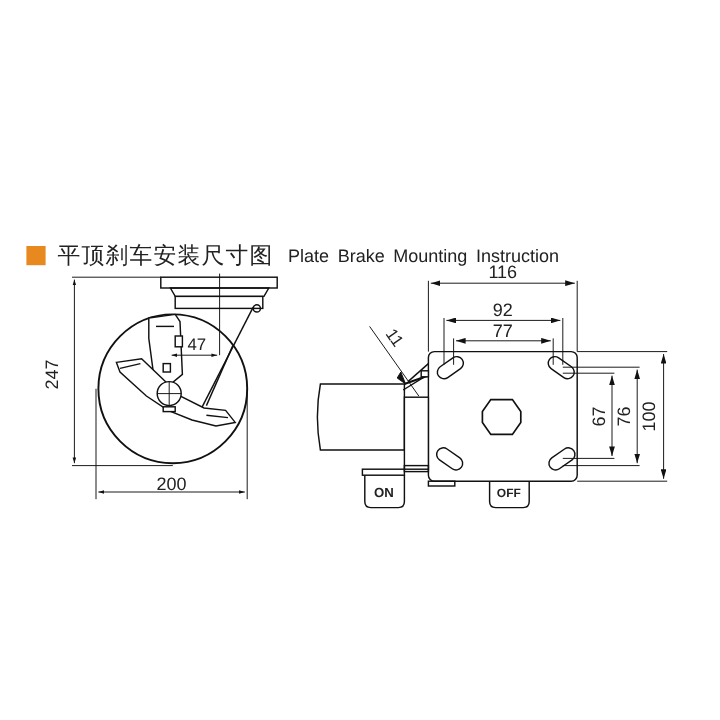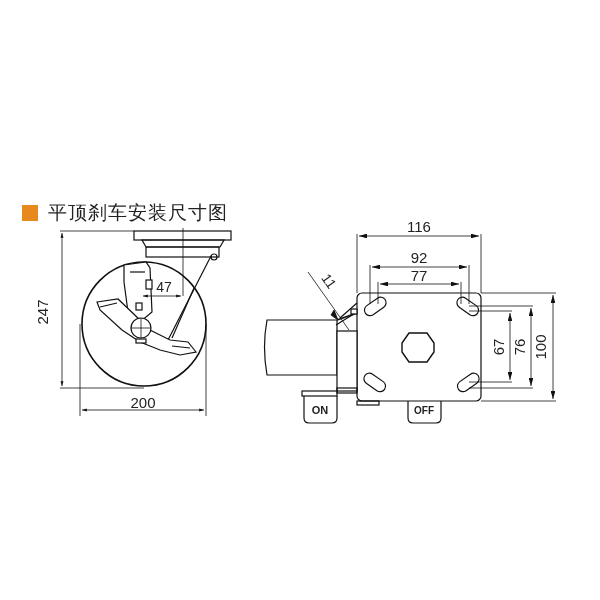--- a/index.html
+++ b/index.html
@@ -10,20 +10,21 @@
   .title-en { font-size: 15px; color: #222; margin-left: 12px; font-family: "Liberation Sans", sans-serif; word-spacing: 3px; }
   svg { position: absolute; left: 0; top: 0; }
   svg text { font-family: "Liberation Sans", sans-serif; fill: #222; }
 </style>
 </head>
 <body>
 
 <div class="header">
   <div class="square"></div>
   <span class="title-cn">平顶刹车安装尺寸图</span>
+  <span class="title-en">Plate Brake Mounting Instruction</span>
 </div>
 
 <svg width="600" height="600" viewBox="0 0 600 600">
   <defs>
     <marker id="arr" viewBox="0 0 10 6" refX="10" refY="3" markerWidth="10" markerHeight="6" orient="auto-start-reverse">
       <path d="M0,0 L10,3 L0,6 z" fill="#111"></path>
     </marker>
     <marker id="arrs" viewBox="0 0 8 5" refX="8" refY="2.5" markerWidth="6" markerHeight="4" orient="auto-start-reverse">
       <path d="M0,0 L8,2.5 L0,5 z" fill="#111"></path>
     </marker>

